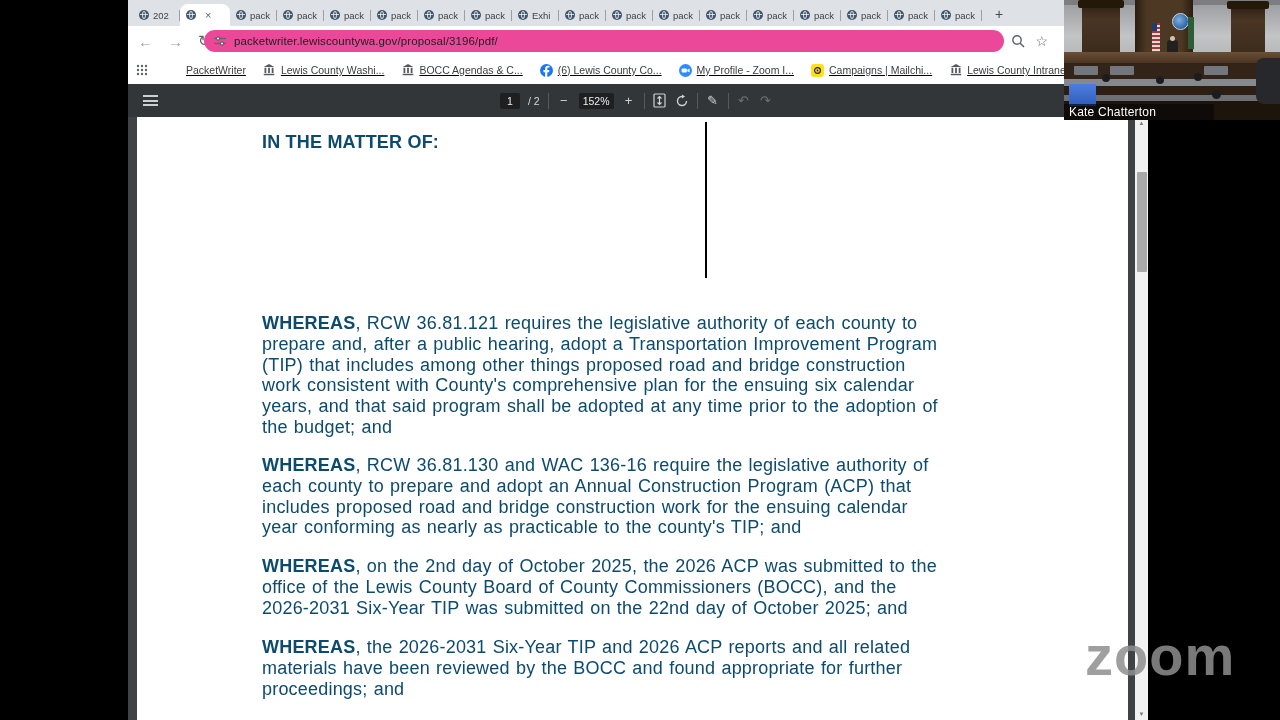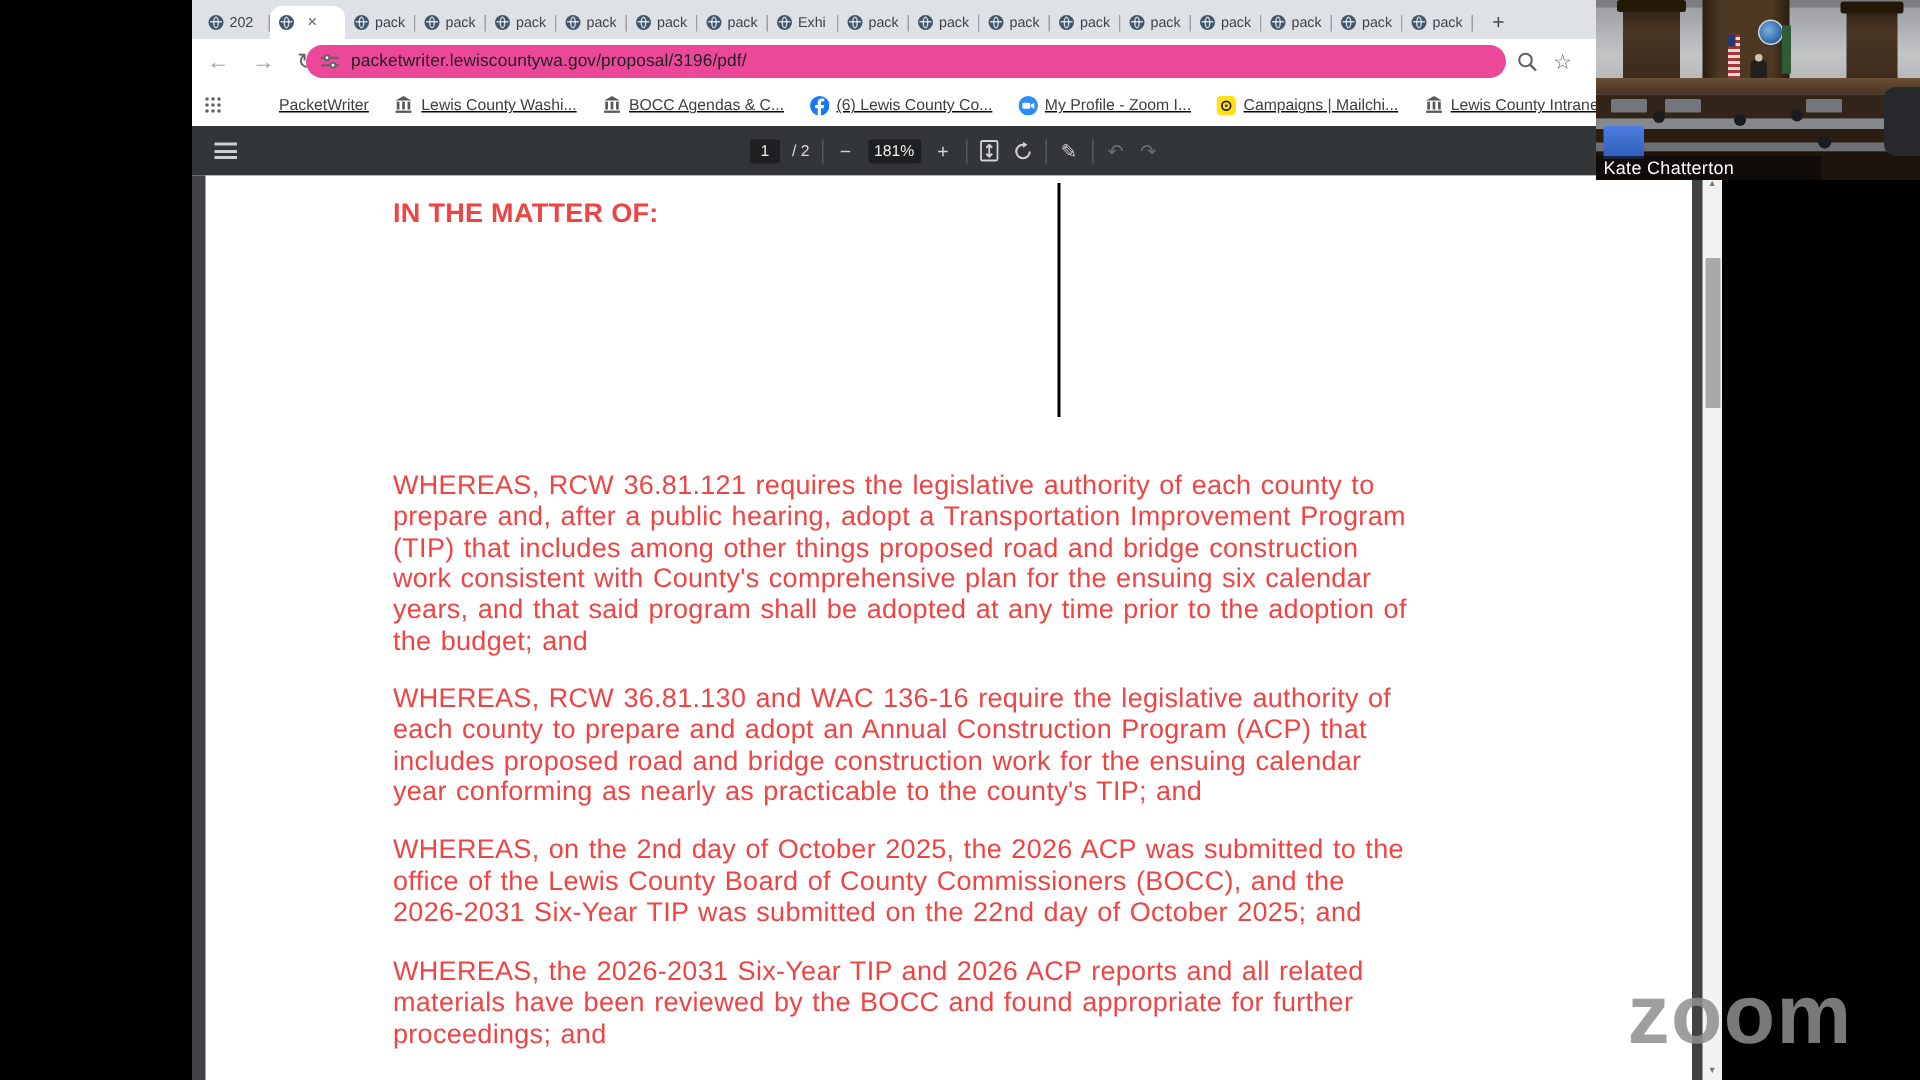--- a/index.html
+++ b/index.html
@@ -61,28 +61,28 @@
   
   .pdfarea{position:absolute;left:0;top:117px;width:100%;height:603px;background:#404346;}
   .pdfpage{position:absolute;left:9px;top:0;width:991px;height:603px;background:#fff;overflow:hidden;}
   .scrollbar{position:absolute;left:1007px;top:0;width:13px;height:603px;background:#f2f2f2;}
   .scroll-arrow{position:absolute;left:0;width:13px;height:12px;display:flex;align-items:center;justify-content:center;font-size:6px;color:#7a7a7a;}
   .scroll-arrow.up{top:0;}
   .scroll-arrow.down{bottom:0;}
   .scroll-thumb{position:absolute;left:1.5px;top:55px;width:10px;height:100px;background:#a9a9a9;border-radius:1px;}
 
   
-  .doc{position:absolute;inset:0;color:#ef4444;}
+  .doc{position:absolute;inset:0;color:#0c4a6e;}
   .doc .abs{position:absolute;left:125px;}
   .h-title{top:15px;font-weight:bold;font-size:18px;letter-spacing:.2px;}
   .h-body{top:56px;font-size:18px;line-height:20.8px;white-space:pre-line;letter-spacing:.2px;}
   .h-divider{position:absolute;left:568px;top:5px;width:2px;height:156px;background:#000;}
   .h-right{left:644px;top:17px;font-size:18px;letter-spacing:.2px;}
   .para{width:755px;font-size:18px;line-height:20.8px;letter-spacing:.2px;word-spacing:1px;}
-  .para .lead{font-weight:normal;text-align:right;}
+  .para .lead{font-weight:bold;text-align:right;}
   .para .rest{white-space:pre-line;}
   .p1{top:196px;} .p2{top:338px;} .p3{top:439px;} .p4{top:520px;}
 
   
   .videotile{position:absolute;left:1064px;top:0;width:256px;height:120px;overflow:hidden;background:linear-gradient(180deg,#97999c 0%,#c3c4c6 30%,#b4b5b7 48%,#6e6a64 60%,#3a3027 70%,#27201a 100%);}
   .vt{position:absolute;}
   .ceiling{left:0;top:0;width:216px;height:5px;background:#7b7d80;}
   .podium{background:linear-gradient(180deg,#2e2014,#4a3524 30%,#3a2a1b);border-radius:2px 2px 0 0;}
   .podium .cap{position:absolute;left:-4px;top:-4px;right:-4px;height:8px;background:#241809;border-radius:2px;}
   .pod-left{left:18px;top:4px;width:38px;height:52px;}
@@ -101,21 +101,21 @@
   .row-wood1{left:0;top:86px;width:216px;height:9px;background:#2c1e12;}
   .row-light2{left:0;top:95px;width:216px;height:6px;background:#6c7074;}
   .row-wood2{left:0;top:101px;width:216px;height:19px;background:#1d140c;}
   .head{width:8px;height:8px;border-radius:50%;background:#1c1c1f;}
   .bigblob{left:192px;top:58px;width:34px;height:46px;background:#26282b;border-radius:8px;}
   .bluescreen{left:5px;top:84px;width:27px;height:22px;background:linear-gradient(180deg,#4d7de0,#2f5cb8);}
   .namebar{left:0;top:104px;width:150px;height:16px;background:rgba(8,8,8,.68);display:flex;align-items:center;padding-left:5px;}
   .nametext{color:#fff;font-size:12px;letter-spacing:.2px;}
 
   
-  .watermark{position:absolute;left:1085px;top:628px;font-size:56px;font-weight:bold;color:#8f8f8f;opacity:.85;letter-spacing:1px;line-height:1;margin-top:20px;}
+  .watermark{position:absolute;left:1085px;top:628px;font-size:56px;font-weight:bold;color:#8f8f8f;opacity:.85;letter-spacing:1px;line-height:1;}
 </style>
 </head>
 <body>
 
 <div class="screen">
 
   <div class="browser">
 
     <div class="tabstrip">
       <div class="tab">
@@ -346,21 +346,21 @@
       <span class="hamburger">
           <i></i>
           <i></i>
           <i></i>
         </span>
       <div class="pdfctrls">
         <span class="numbox">1</span>
         <span>/ 2</span>
         <span class="vsep"></span>
         <span class="tbtn">−</span>
-        <span class="numbox">181%</span>
+        <span class="numbox">152%</span>
         <span class="tbtn">+</span>
         <span class="vsep"></span>
         <span class="tbtn">
             <svg width="13" height="15" viewBox="0 0 13 15" fill="none" stroke="#d0d2d4" stroke-width="1.2">
               <rect x="1" y="1" width="11" height="13" rx="1"></rect>
               <path d="M6.5 3.5 V11.5 M4.5 5.5 L6.5 3.5 L8.5 5.5 M4.5 9.5 L6.5 11.5 L8.5 9.5"></path>
             </svg>
           </span>
         <span class="tbtn">
             <svg width="14" height="14" viewBox="0 0 14 14" fill="none" stroke="#d0d2d4" stroke-width="1.4">

